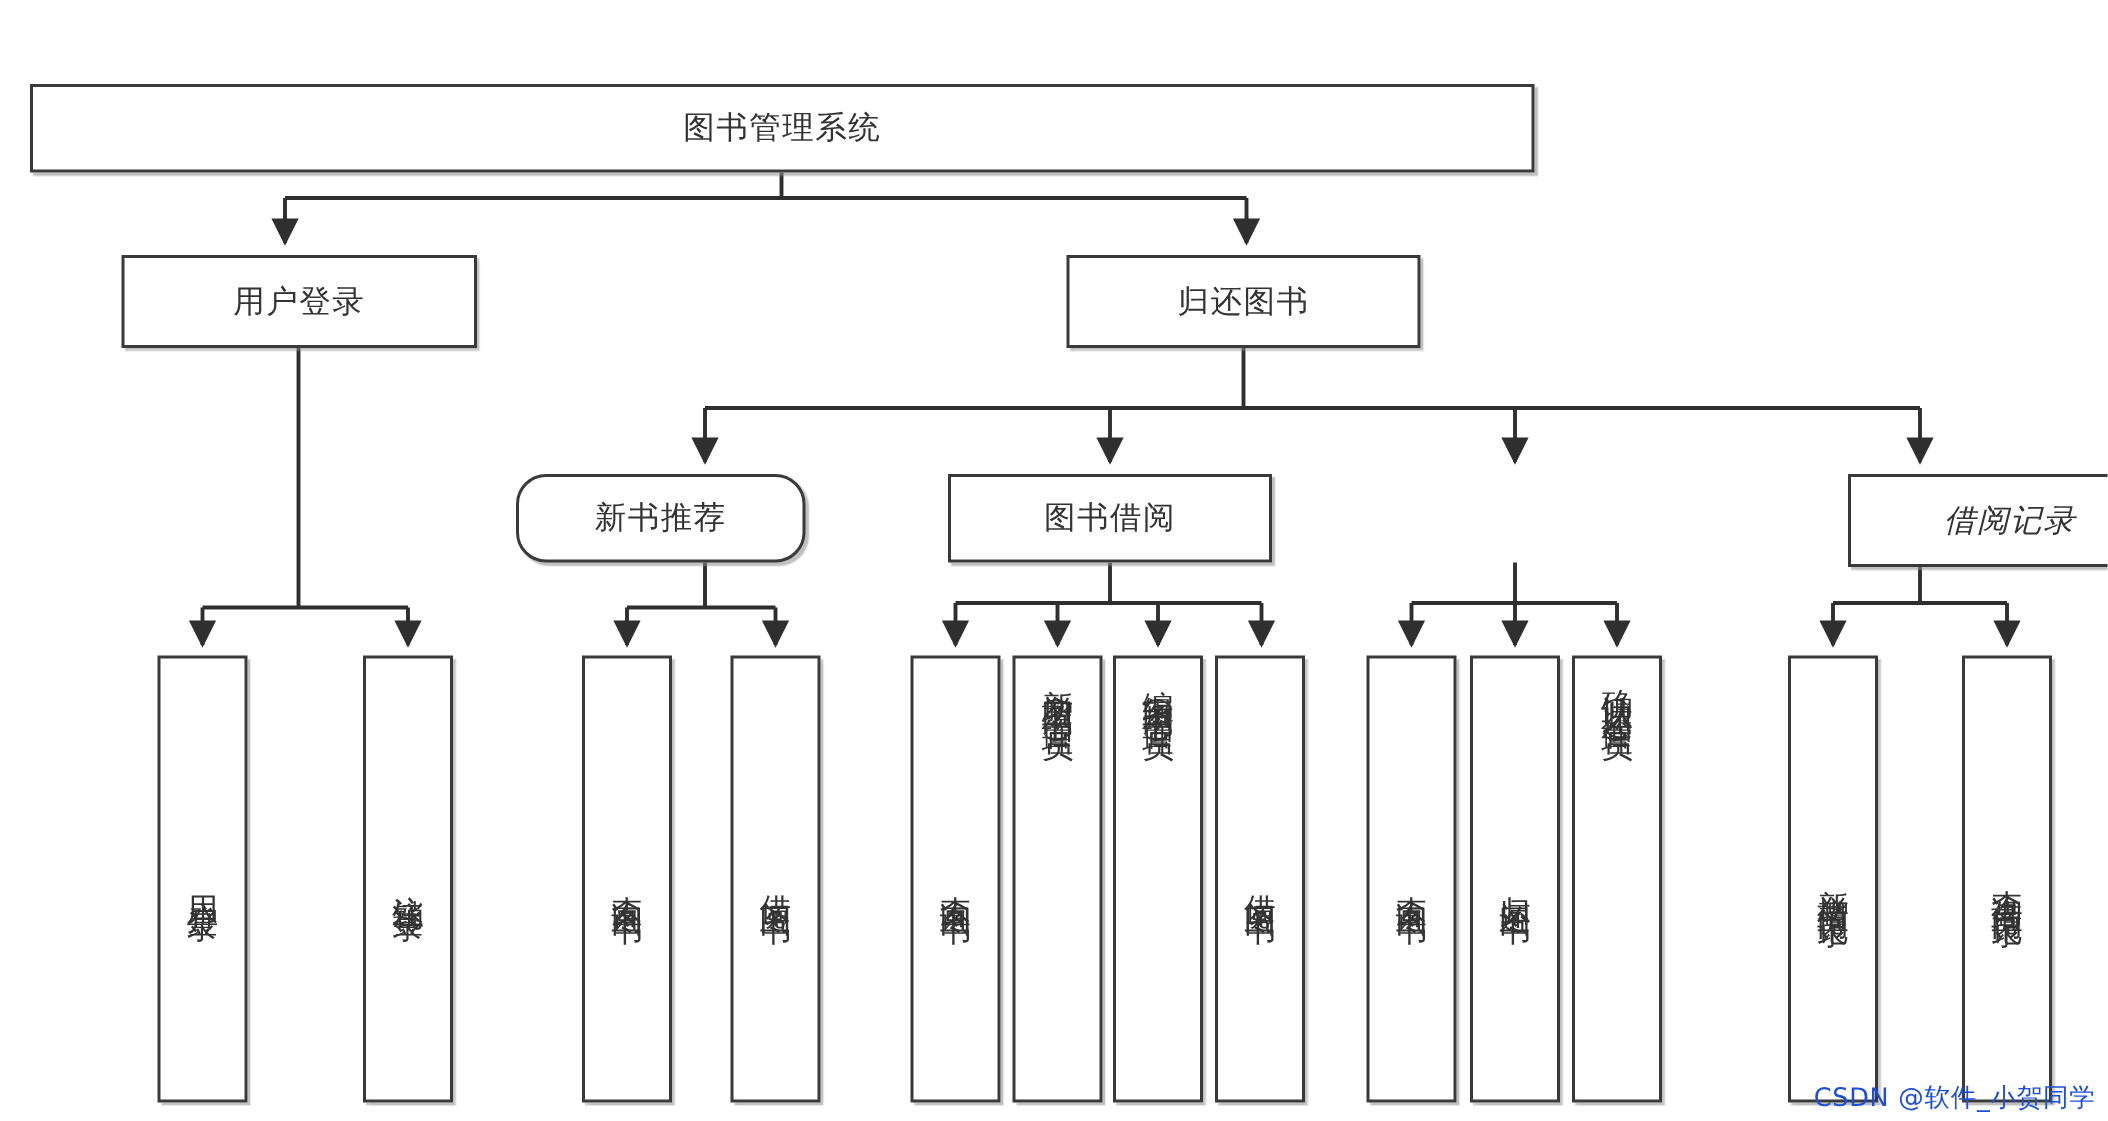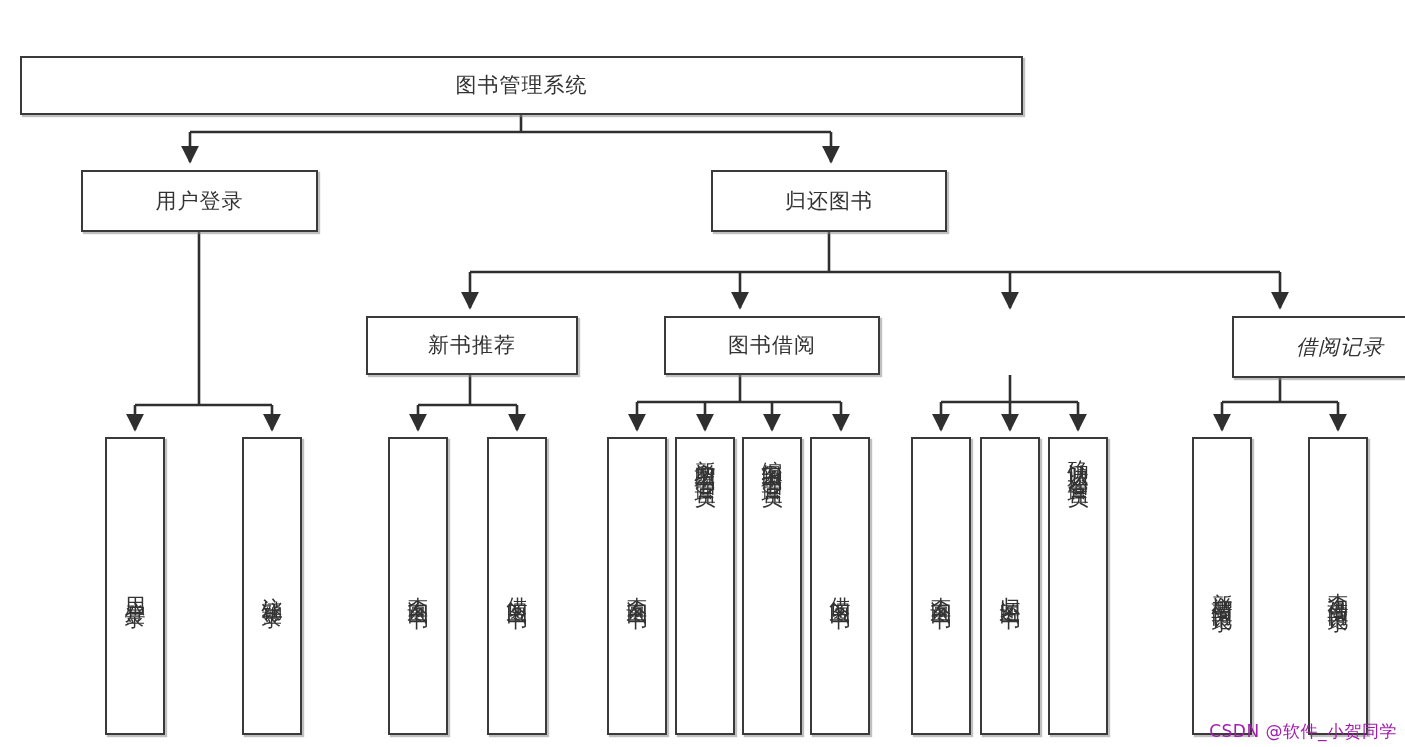--- a/index.html
+++ b/index.html
@@ -11,21 +11,21 @@
         border:2px solid #3a3a3a;
         box-shadow:2px 2px 1px rgba(140,140,140,0.55);
         display:flex;align-items:center;justify-content:center;}
   .node .lbl{color:#333333;line-height:1.05;white-space:pre;}
   .node.h .lbl{font-size:21px;letter-spacing:1px;}
   .node.v{align-items:flex-start;padding-top:4px;}
   .node.v .lbl{writing-mode:vertical-rl;text-orientation:upright;
                font-size:21px;letter-spacing:4px;white-space:nowrap;}
   .node.v.top .lbl{margin-top:0px;}
   .watermark{position:absolute;right:8px;bottom:4px;font-size:17px;
-             color:#a21caf;letter-spacing:.5px;white-space:nowrap;}
+             color:#1d4ed8;letter-spacing:.5px;white-space:nowrap;}
 </style>
 </head>
 <body>
 
 <div id="stage">
 
   <svg class="edges" viewBox="0 0 1405 747" xmlns="http://www.w3.org/2000/svg">
     <defs>
       <marker id="arrow" viewBox="0 0 10 10" refX="9" refY="5" markerWidth="7" markerHeight="7" orient="auto-start-reverse">
         <path d="M 0 0 L 10 5 L 0 10 z" fill="#2f2f2f"></path>
@@ -79,24 +79,24 @@
     <span class="lbl">图书管理系统</span>
   </div>
 
   <div class="node h" style="left:81px;top:170px;width:237px;height:62px;">
     <span class="lbl">用户登录</span>
   </div>
   <div class="node h" style="left:711px;top:170px;width:236px;height:62px;">
     <span class="lbl">归还图书</span>
   </div>
 
-  <div class="node h" style="left:366px;top:316px;width:212px;height:59px;">
+  <div class="node h" style="left:344px;top:316px;width:193px;height:59px;border-radius:20px;">
     <span class="lbl">新书推荐</span>
   </div>
-  <div class="node h" style="left:632px;top:316px;width:216px;height:59px;margin-left:32px;">
+  <div class="node h" style="left:632px;top:316px;width:216px;height:59px;">
     <span class="lbl">图书借阅</span>
   </div>
   <div class="node h" style="left:1232px;top:316px;width:216px;height:62px;font-style:italic;">
     <span class="lbl">借阅记录</span>
   </div>
 
   <div class="node v" style="left:105px;top:437px;width:60px;height:298px;align-items:center;">
     <span class="lbl">用户登录</span>
   </div>
   <div class="node v" style="left:242px;top:437px;width:60px;height:298px;align-items:center;">

